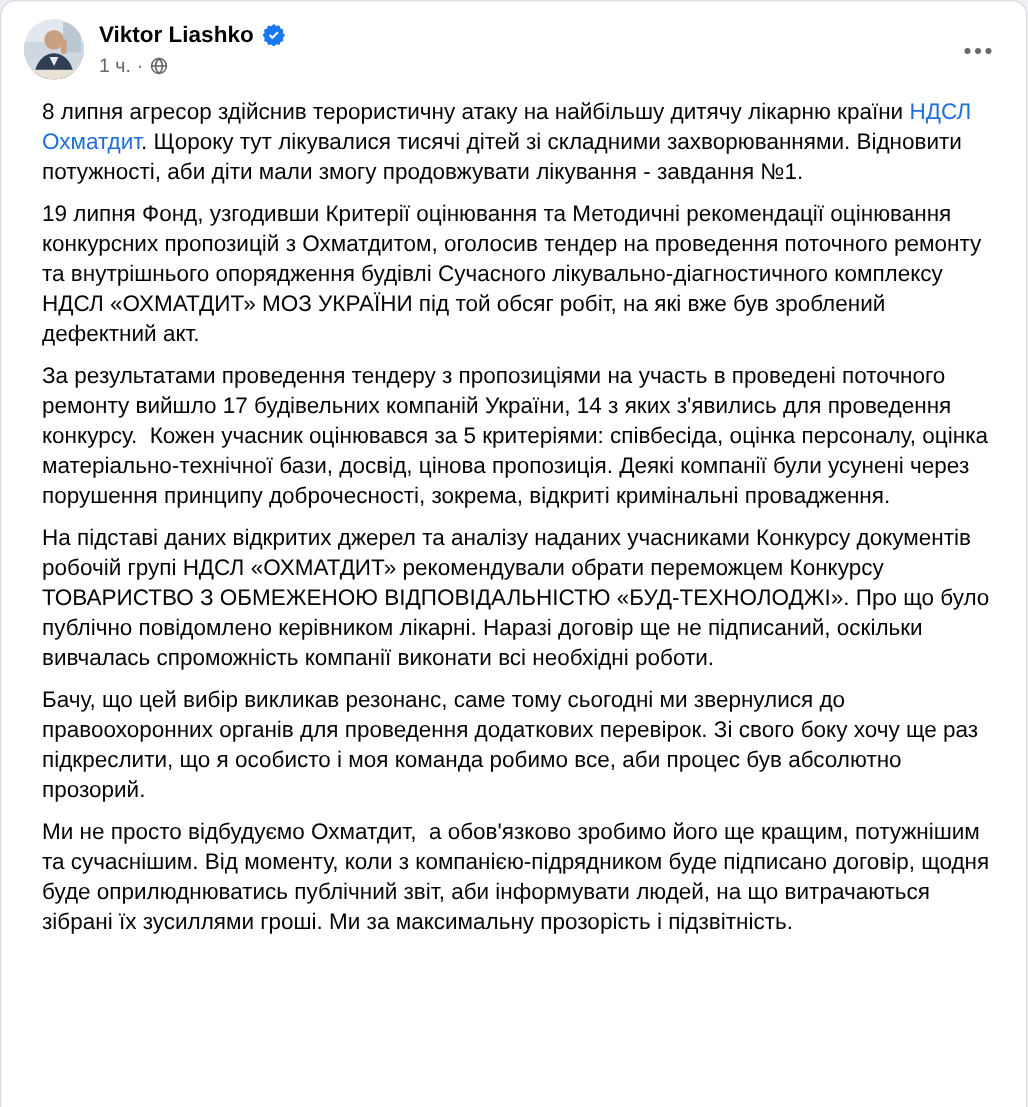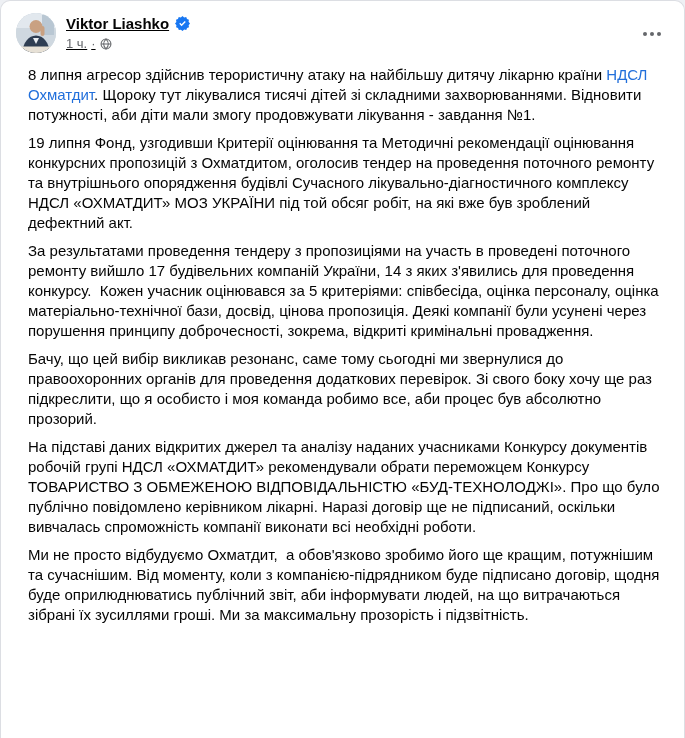--- a/index.html
+++ b/index.html
@@ -33,21 +33,20 @@
     overflow: hidden;
     flex: 0 0 40px;
     cursor: pointer;
     background: #cdd6de;
   }
   .avatar svg { display: block; }
   .header-text {
     margin-left: 10px;
     padding-top: 1px;
     min-width: 0;
-    text-decoration: underline;
   }
   .name-row {
     display: flex;
     align-items: center;
     gap: 6px;
     line-height: 19px;
   }
   .author {
     font-size: 15px;
     font-weight: 700;
@@ -157,18 +156,18 @@
           <i></i>
       </span>
     </div>
 
   </div>
 
   <div class="post-text">
       <p><span>8 липня агресор здійснив терористичну атаку на найбільшу дитячу лікарню країни </span><span class="post-link">НДСЛ Охматдит</span><span>. Щороку тут лікувалися тисячі дітей зі складними захворюваннями. Відновити потужності, аби діти мали змогу продовжувати лікування - завдання №1.</span></p>
       <p><span>19 липня Фонд, узгодивши Критерії оцінювання та Методичні рекомендації оцінювання конкурсних пропозицій з Охматдитом, оголосив тендер на проведення поточного ремонту та внутрішнього опорядження будівлі Сучасного лікувально-діагностичного комплексу НДСЛ «ОХМАТДИТ» МОЗ УКРАЇНИ під той обсяг робіт, на які вже був зроблений дефектний акт.</span></p>
       <p><span>За результатами проведення тендеру з пропозиціями на участь в проведені поточного ремонту вийшло 17 будівельних компаній України, 14 з яких з'явились для проведення конкурсу.  Кожен учасник оцінювався за 5 критеріями: співбесіда, оцінка персоналу, оцінка матеріально-технічної бази, досвід, цінова пропозиція. Деякі компанії були усунені через порушення принципу доброчесності, зокрема, відкриті кримінальні провадження.</span></p>
+      <p><span>На підставі даних відкритих джерел та аналізу наданих учасниками Конкурсу документів робочій групі НДСЛ «ОХМАТДИТ» рекомендували обрати переможцем Конкурсу ТОВАРИСТВО З ОБМЕЖЕНОЮ ВІДПОВІДАЛЬНІСТЮ «БУД-ТЕХНОЛОДЖІ». Про що було публічно повідомлено керівником лікарні. Наразі договір ще не підписаний, оскільки вивчалась спроможність компанії виконати всі необхідні роботи.</span></p>
       <p><span>Бачу, що цей вибір викликав резонанс, саме тому сьогодні ми звернулися до правоохоронних органів для проведення додаткових перевірок. Зі свого боку хочу ще раз підкреслити, що я особисто і моя команда робимо все, аби процес був абсолютно прозорий.</span></p>
-      <p><span>На підставі даних відкритих джерел та аналізу наданих учасниками Конкурсу документів робочій групі НДСЛ «ОХМАТДИТ» рекомендували обрати переможцем Конкурсу ТОВАРИСТВО З ОБМЕЖЕНОЮ ВІДПОВІДАЛЬНІСТЮ «БУД-ТЕХНОЛОДЖІ». Про що було публічно повідомлено керівником лікарні. Наразі договір ще не підписаний, оскільки вивчалась спроможність компанії виконати всі необхідні роботи.</span></p>
       <p><span>Ми не просто відбудуємо Охматдит,  а обов'язково зробимо його ще кращим, потужнішим та сучаснішим. Від моменту, коли з компанією-підрядником буде підписано договір, щодня буде оприлюднюватись публічний звіт, аби інформувати людей, на що витрачаються зібрані їх зусиллями гроші. Ми за максимальну прозорість і підзвітність.</span></p>
     </div>
 
 </div>
 
 </body></html>

